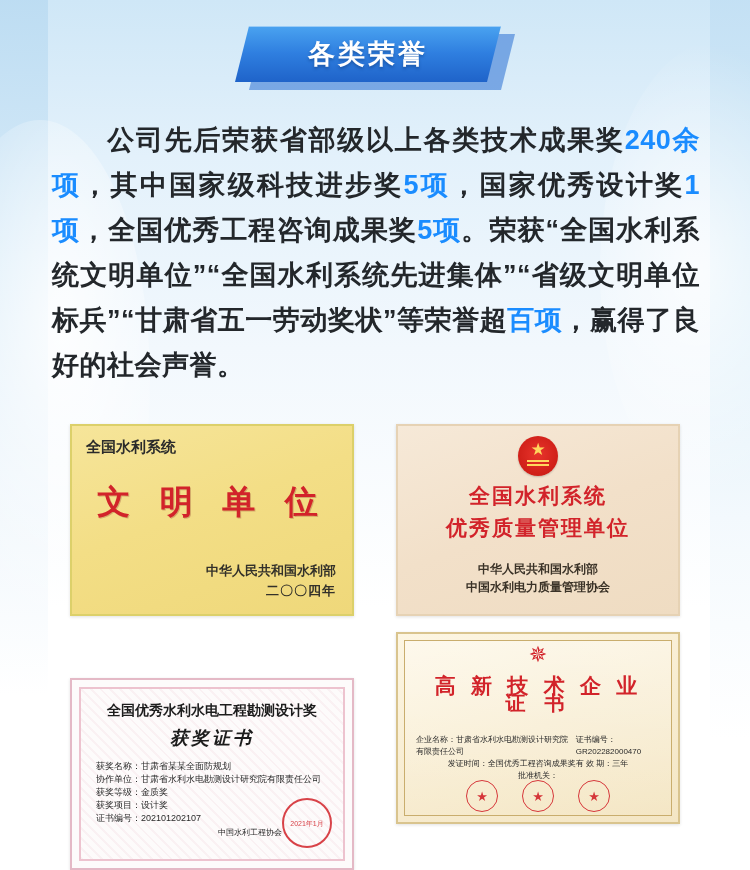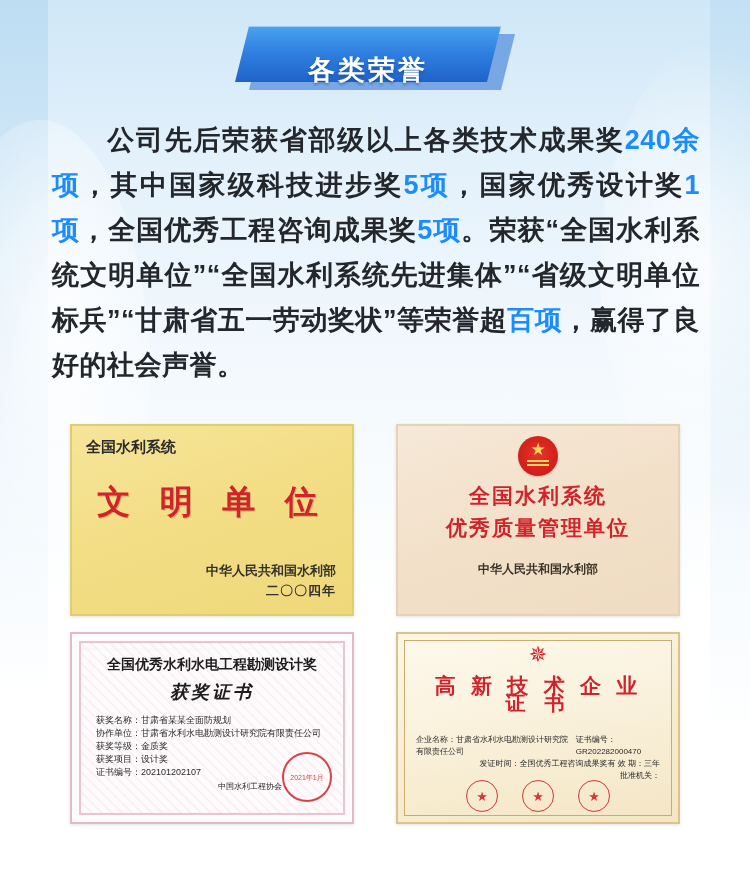--- a/index.html
+++ b/index.html
@@ -75,21 +75,21 @@
   .banner-main {
     position: absolute;
     left: 0; top: 0;
     width: 266px; height: 56px;
     background: linear-gradient(180deg, #4aa3f0 0%, #2f7fe0 48%, #1f63c9 100%);
     clip-path: polygon(14px 0, 100% 0, calc(100% - 14px) 100%, 0 100%);
     box-shadow: inset 0 1px 0 rgba(255,255,255,.45);
   }
   .banner-text {
     position: absolute;
-    left: 0; top: 16px;
+    left: 0; top: 0;
     width: 266px; height: 56px;
     display: flex;
     align-items: center;
     justify-content: center;
     color: #ffffff;
     font-size: 27px;
     font-weight: bold;
     letter-spacing: 3px;
     text-shadow: 0 2px 3px rgba(10,50,110,.45);
   }
@@ -220,20 +220,21 @@
     font-weight: bold;
   }
   .c2 .c2-s1 { bottom: 36px; }
   .c2 .c2-s2 { bottom: 18px; }
 
   
   .c3 {
     background: #fdfbfb;
     border: 2px solid #e4b9c6;
     box-shadow: 0 1px 3px rgba(0,0,0,.12);
+    margin-top: 46px;
   }
   .c3 .frame {
     position: absolute;
     left: 7px; top: 7px; right: 7px; bottom: 7px;
     border: 2px solid #edc3cf;
     background:
       repeating-linear-gradient(45deg, rgba(237,195,207,.18) 0 2px, rgba(255,255,255,0) 2px 7px);
   }
   .c3 .c3-t1 {
     position: absolute;
@@ -327,21 +328,21 @@
     letter-spacing: 6px;
     font-family: "DejaVu Serif", serif;
   }
   .c4 .c4-rows {
     position: absolute;
     left: 18px; right: 18px; top: 100px;
     font-size: 8px;
     line-height: 12px;
     color: #2a2a2a;
   }
-  .c4 .c4-rows .r { display: flex; justify-content: flex-end; }
+  .c4 .c4-rows .r { display: flex; justify-content: center; }
   .c4 .stars {
     position: absolute;
     left: 0; right: 0; bottom: 10px;
     display: flex;
     justify-content: center;
     gap: 24px;
   }
   .c4 .stars div {
     width: 30px; height: 30px;
     border-radius: 50%;
@@ -382,20 +383,21 @@
       <div class="c1-main">文 明 单 位</div>
       <div class="c1-sign">中华人民共和国水利部</div>
       <div class="c1-date">二〇〇四年</div>
     </div>
 
     <div class="cert c2">
       <div class="emblem"></div>
       <div class="c2-l1">全国水利系统</div>
       <div class="c2-l2">优秀质量管理单位</div>
       <div class="c2-s1">中华人民共和国水利部</div>
+      <div class="c2-s2">中国水利电力质量管理协会</div>
     </div>
 
     <div class="cert c3">
       <div class="frame"></div>
       <div class="c3-t1">全国优秀水利水电工程勘测设计奖</div>
       <div class="c3-t2">获奖证书</div>
       <div class="rows" id="c3-rows">
           <div>获奖名称：甘肃省某某全面防规划</div>
           <div>协作单位：甘肃省水利水电勘测设计研究院有限责任公司</div>
           <div>获奖等级：金质奖</div>

